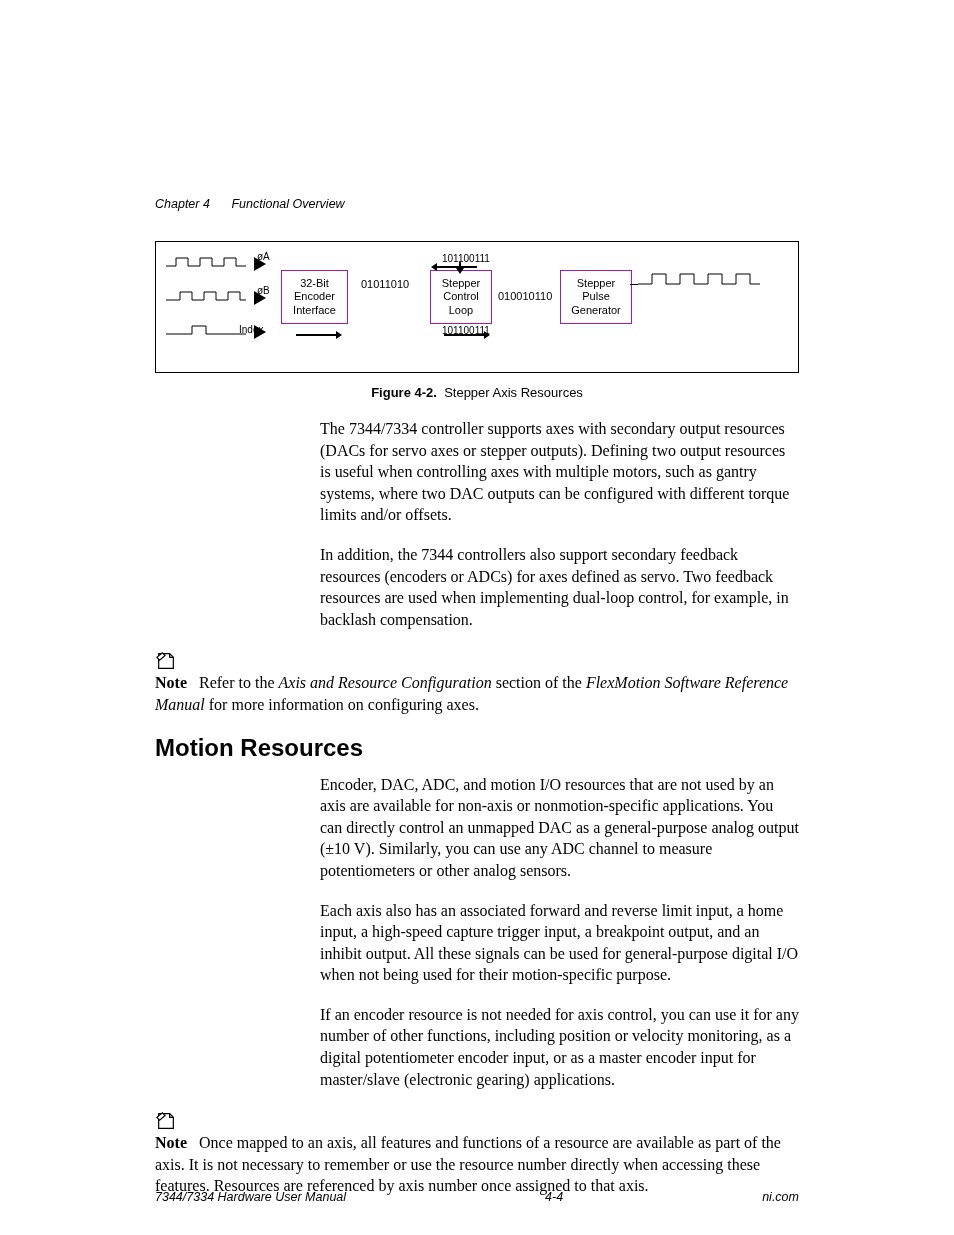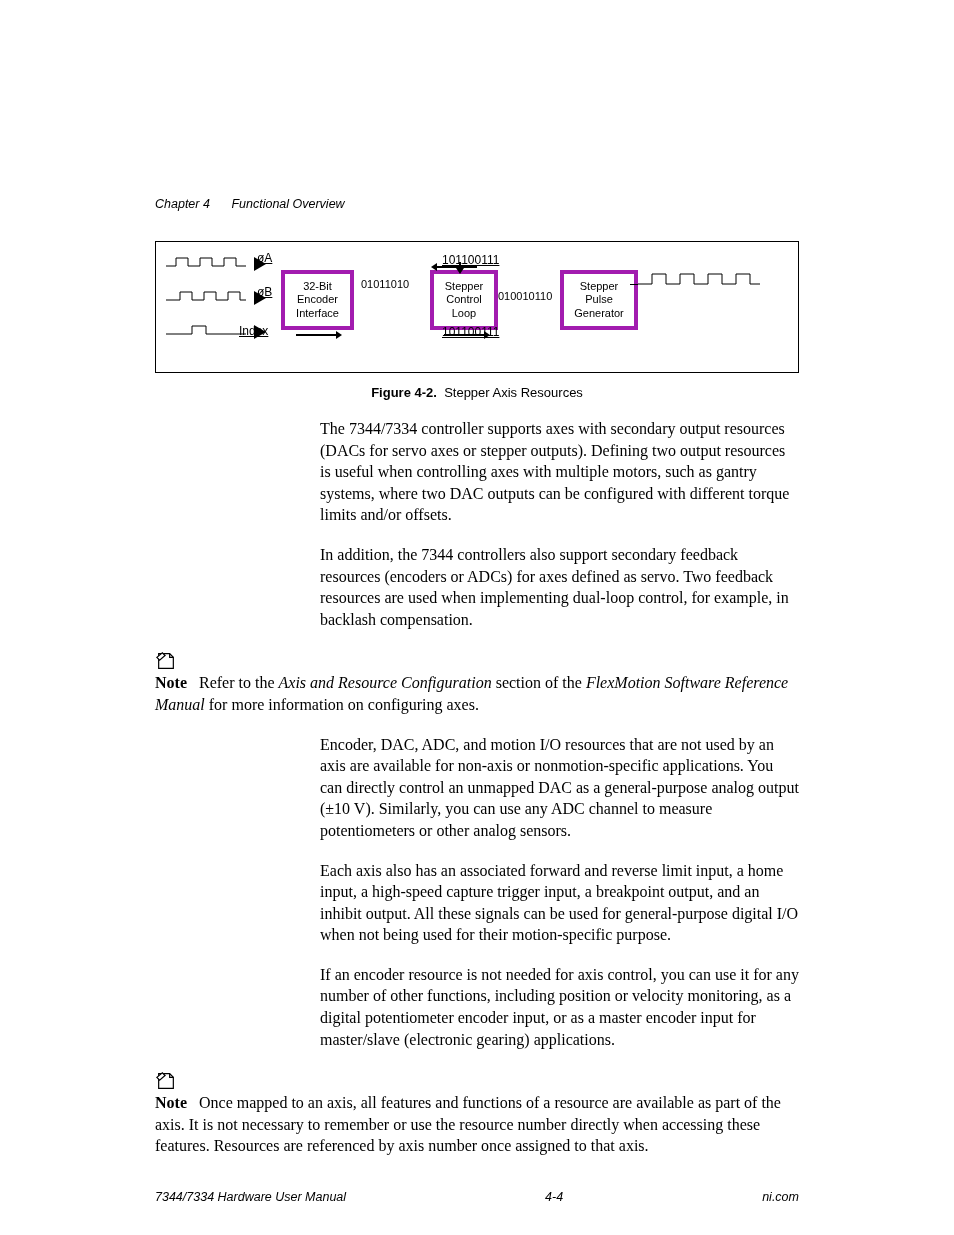--- a/index.html
+++ b/index.html
@@ -13,23 +13,23 @@
   .fig-caption b{font-weight:bold;}
   .body-block{margin-left:165px;}
   .para{font-size:16px;line-height:1.35;margin-bottom:18px;}
   .note-row{display:flex;align-items:flex-start;margin-bottom:18px;flex-direction:column;}
   .note-icon{width:22px;height:22px;flex:0 0 22px;margin-top:2px;margin-right:40px;}
   .note-text{font-size:16px;line-height:1.35;}
   .note-label{font-weight:bold;}
   .section-h2{font-family:Arial,Helvetica,sans-serif;font-weight:bold;font-size:24px;margin:6px 0 12px 0;}
   .footer{position:absolute;left:155px;right:155px;bottom:78px;font-family:Arial,Helvetica,sans-serif;font-size:12.5px;font-style:italic;display:flex;justify-content:space-between;}
   
-  .fbox{position:absolute;border:4px solid #a21caf;font-family:Arial,Helvetica,sans-serif;font-size:11px;text-align:center;display:flex;flex-direction:column;justify-content:center;line-height:1.2;}
+  .fbox{position:absolute;border:1px solid #a21caf;font-family:Arial,Helvetica,sans-serif;font-size:11px;text-align:center;display:flex;flex-direction:column;justify-content:center;line-height:1.2;}
   .flabel{position:absolute;font-family:Arial,Helvetica,sans-serif;font-size:11px;text-align:center;}
-  .tiny{font-size:12px;text-decoration:underline;}
+  .tiny{font-size:10px;}
   .arrow-line{position:absolute;background:#000;}
   .arrow-r::after{content:"";position:absolute;right:-6px;top:50%;transform:translateY(-50%);border-left:6px solid #000;border-top:4px solid transparent;border-bottom:4px solid transparent;}
   .arrow-l::before{content:"";position:absolute;left:-6px;top:50%;transform:translateY(-50%);border-right:6px solid #000;border-top:4px solid transparent;border-bottom:4px solid transparent;}
   .arrow-d::after{content:"";position:absolute;bottom:-6px;left:50%;transform:translateX(-50%);border-top:6px solid #000;border-left:4px solid transparent;border-right:4px solid transparent;}
   .tri{position:absolute;width:0;height:0;border-top:6px solid transparent;border-bottom:6px solid transparent;border-left:10px solid #fff;}
   .tri::before{content:"";position:absolute;left:-11px;top:-7px;border-top:7px solid transparent;border-bottom:7px solid transparent;border-left:12px solid #000;}
 </style>
 </head>
 <body>
 
@@ -101,20 +101,21 @@
           <path d="M4 4 h12 l4 4 v12 h-16 z"></path>
           <path d="M16 4 v4 h4"></path>
           <path d="M2 8 l6 -5 l3 3 l-6 5 z" fill="#fff"></path>
         </g>
       </svg>
       <div class="note-text">
         <span class="note-label">Note</span>&nbsp;&nbsp;&nbsp;<span>Refer to the </span><i>Axis and Resource Configuration</i><span> section of the </span><i>FlexMotion Software Reference Manual</i><span> for more information on configuring axes.</span>
       </div>
     </div>
 
+    <div class="section-h2">Motion Resources</div>
 
     <div class="body-block">
       <div class="para">Encoder, DAC, ADC, and motion I/O resources that are not used by an axis are available for non-axis or nonmotion-specific applications. You can directly control an unmapped DAC as a general-purpose analog output (±10 V). Similarly, you can use any ADC channel to measure potentiometers or other analog sensors.</div>
       <div class="para">Each axis also has an associated forward and reverse limit input, a home input, a high-speed capture trigger input, a breakpoint output, and an inhibit output. All these signals can be used for general-purpose digital I/O when not being used for their motion-specific purpose.</div>
       <div class="para">If an encoder resource is not needed for axis control, you can use it for any number of other functions, including position or velocity monitoring, as a digital potentiometer encoder input, or as a master encoder input for master/slave (electronic gearing) applications.</div>
     </div>
 
     <div class="note-row">
       <svg class="note-icon" viewBox="0 0 24 24">
         <g fill="none" stroke="#000" stroke-width="1.3">

